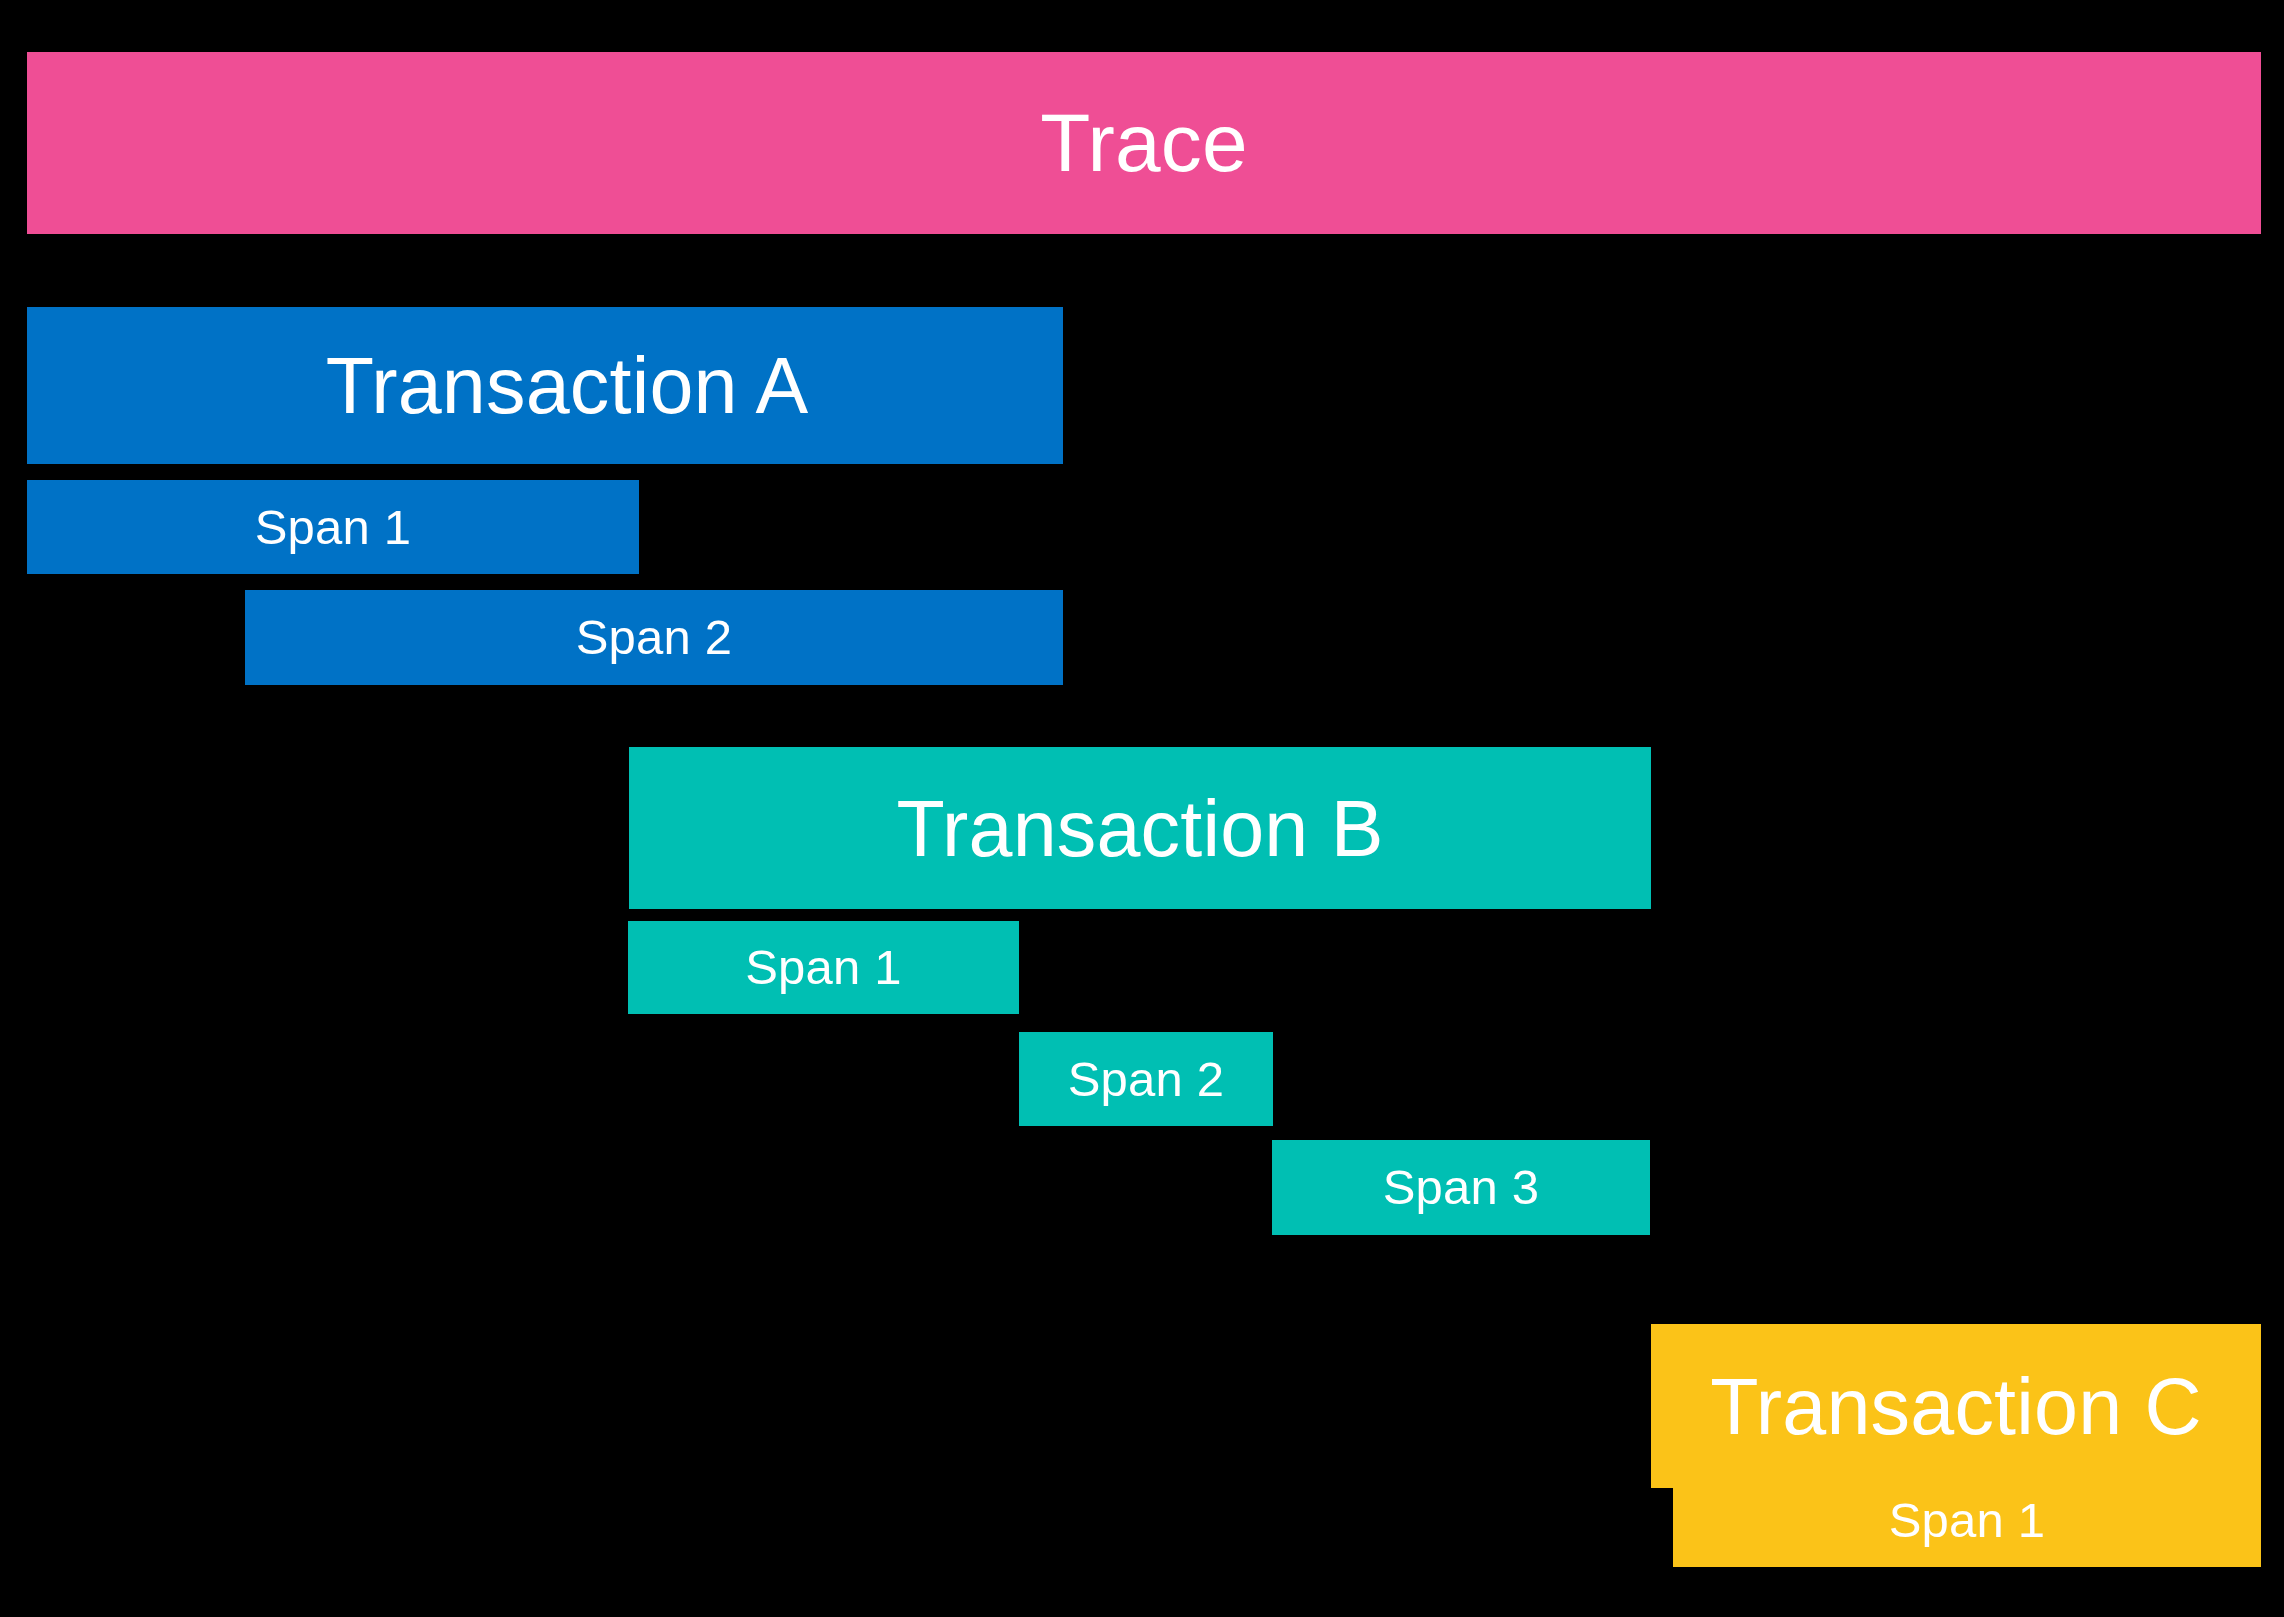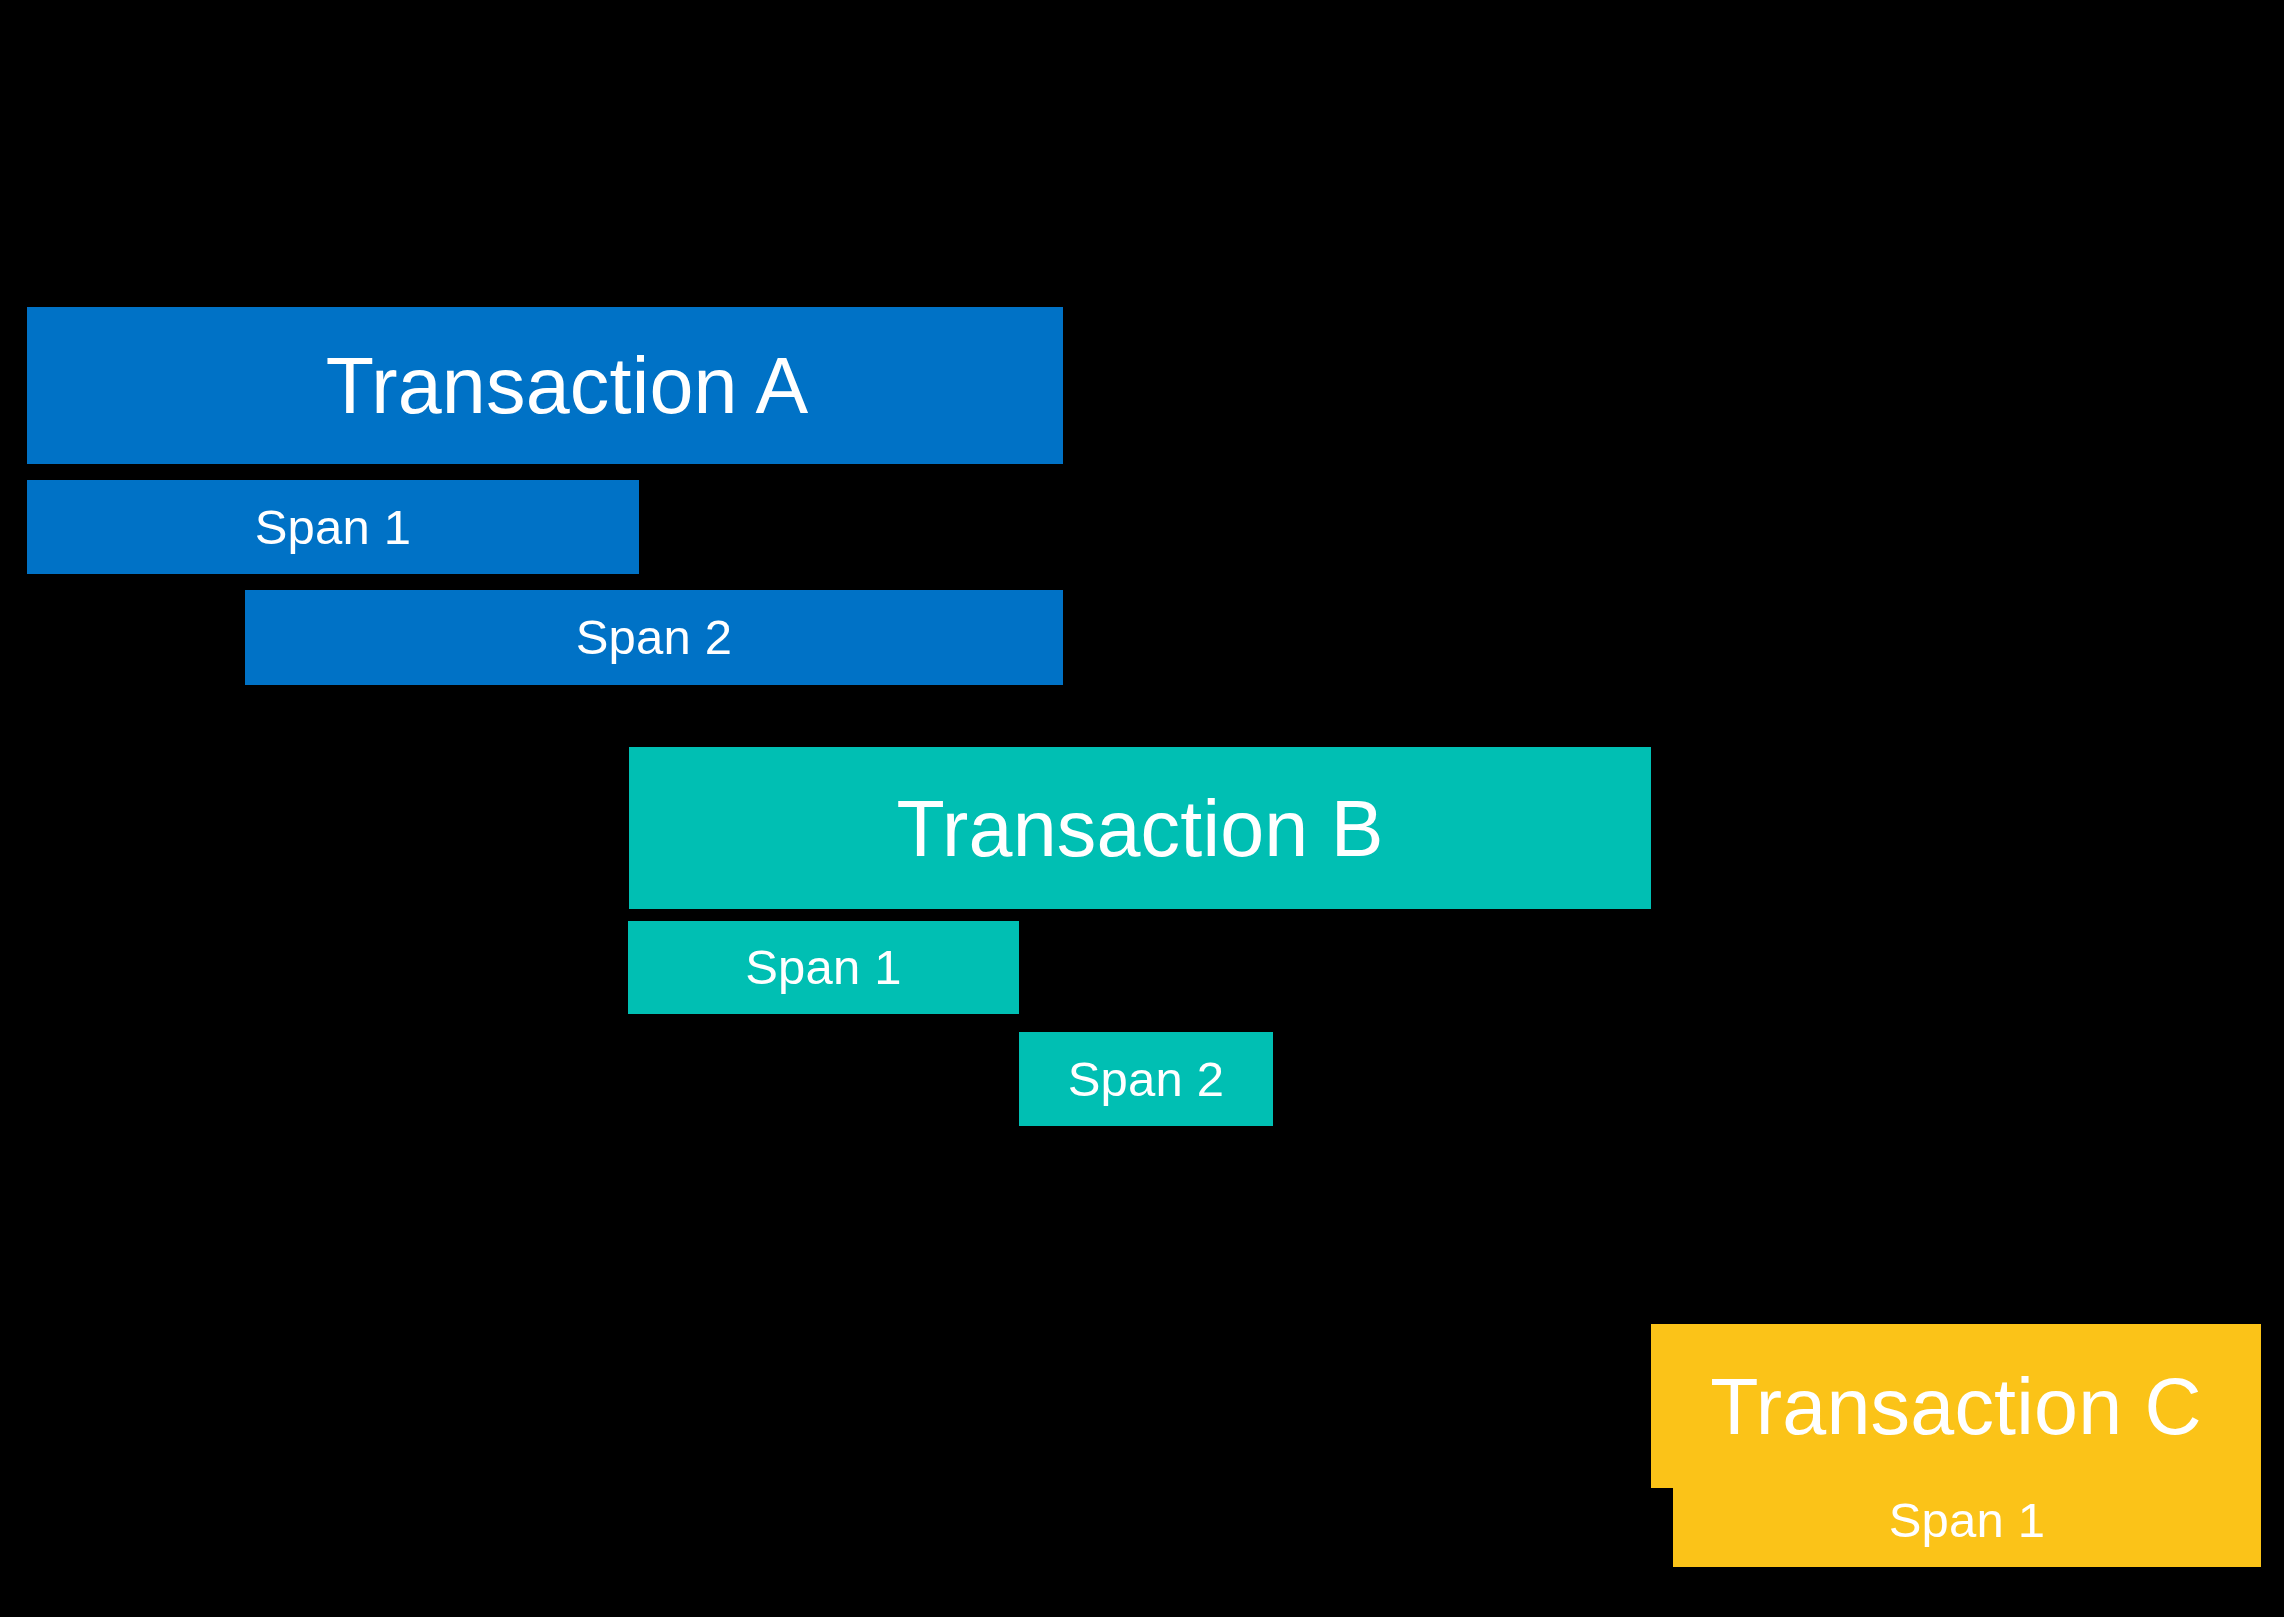--- a/index.html
+++ b/index.html
@@ -33,38 +33,44 @@
     letter-spacing: 0.2px;
   }
   .lvl-trace   { font-size: 82px; font-weight: 400; }
   .lvl-txn     { font-size: 79px; font-weight: 400; }
   .lvl-span    { font-size: 49px;  font-weight: 400; }
 </style>
 </head>
 <body>
 
 <div id="canvas" style="background: rgb(0, 0, 0);">
+    <div class="bar" style="left: 27px; top: 52px; width: 2234px; height: 182px; background: rgb(239, 78, 149);">
+      <span class="bar-label lvl-trace" style="color: rgb(255, 255, 255);">Trace</span>
+    </div>
     <div class="bar" style="left: 27px; top: 307px; width: 1036px; height: 157px; background: rgb(0, 114, 198);">
       <span class="bar-label lvl-txn" style="color: rgb(255, 255, 255); margin-left: 44px;">Transaction A</span>
     </div>
     <div class="bar" style="left: 27px; top: 480px; width: 612px; height: 94px; background: rgb(0, 114, 198);">
       <span class="bar-label lvl-span" style="color: rgb(255, 255, 255);">Span 1</span>
     </div>
     <div class="bar" style="left: 245px; top: 590px; width: 818px; height: 95px; background: rgb(0, 114, 198);">
       <span class="bar-label lvl-span" style="color: rgb(255, 255, 255);">Span 2</span>
     </div>
     <div class="bar" style="left: 629px; top: 747px; width: 1022px; height: 162px; background: rgb(0, 191, 179);">
       <span class="bar-label lvl-txn" style="color: rgb(255, 255, 255);">Transaction B</span>
     </div>
     <div class="bar" style="left: 628px; top: 921px; width: 391px; height: 93px; background: rgb(0, 191, 179);">
       <span class="bar-label lvl-span" style="color: rgb(255, 255, 255);">Span 1</span>
     </div>
     <div class="bar" style="left: 1019px; top: 1032px; width: 254px; height: 94px; background: rgb(0, 191, 179);">
       <span class="bar-label lvl-span" style="color: rgb(255, 255, 255);">Span 2</span>
     </div>
+    <div class="bar" style="left: 1272px; top: 1140px; width: 378px; height: 95px; background: rgb(0, 191, 179);">
+      <span class="bar-label lvl-span" style="color: rgb(255, 255, 255);">Span 3</span>
+    </div>
     <div class="bar" style="left: 1651px; top: 1324px; width: 610px; height: 164px; background: rgb(251, 195, 24);">
       <span class="bar-label lvl-txn" style="color: rgb(255, 255, 255);">Transaction C</span>
     </div>
     <div class="bar" style="left: 1673px; top: 1473px; width: 588px; height: 94px; background: rgb(251, 195, 24);">
       <span class="bar-label lvl-span" style="color: rgb(255, 255, 255);">Span 1</span>
     </div>
   </div>
 
 
 </body></html>

